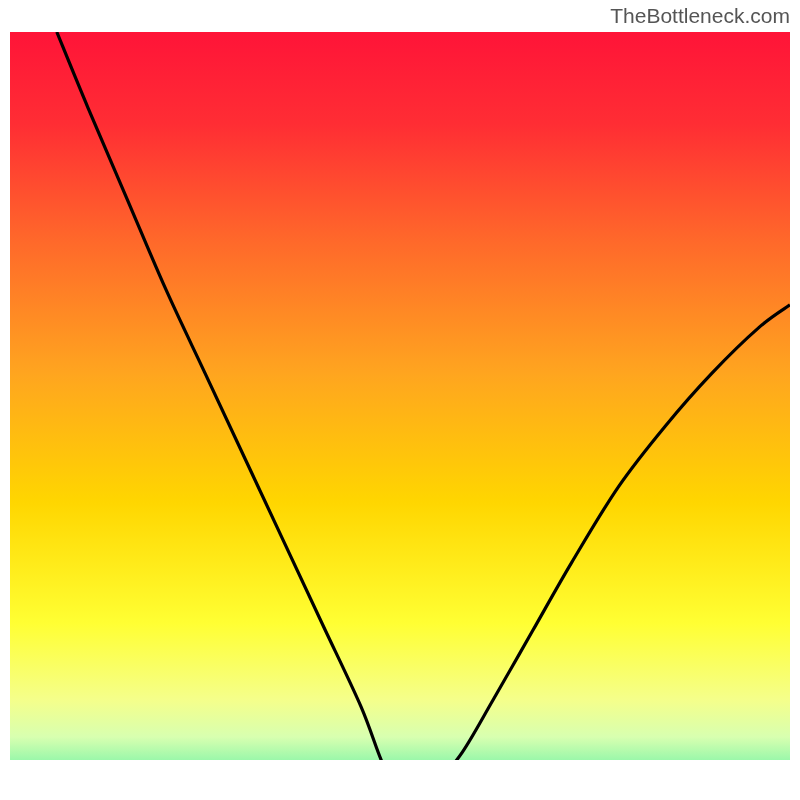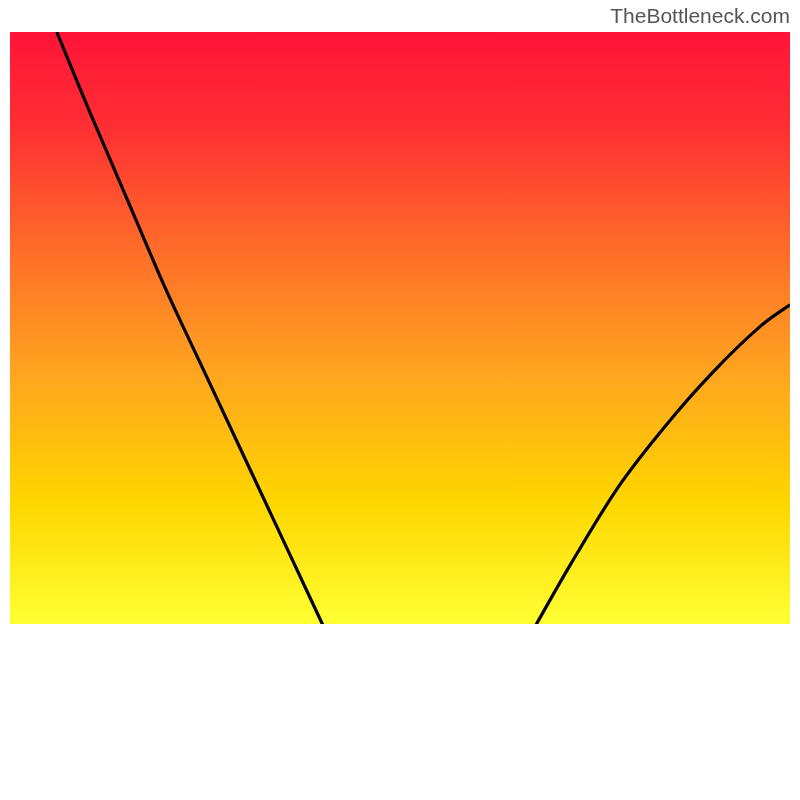--- a/index.html
+++ b/index.html
@@ -3,21 +3,21 @@
 <meta charset="utf-8">
 <style>
   body {
     margin: 0;
     padding: 0;
     background: #ffffff;
     font-family: Arial, sans-serif;
   }
   .container {
     width: 800px;
-    height: 624px;
+    height: 760px;
     position: relative;
   }
   .watermark {
     position: absolute;
     top: 4px;
     right: 10px;
     font-size: 21px;
     color: #555555;
     font-family: Arial, sans-serif;
     z-index: 10;

